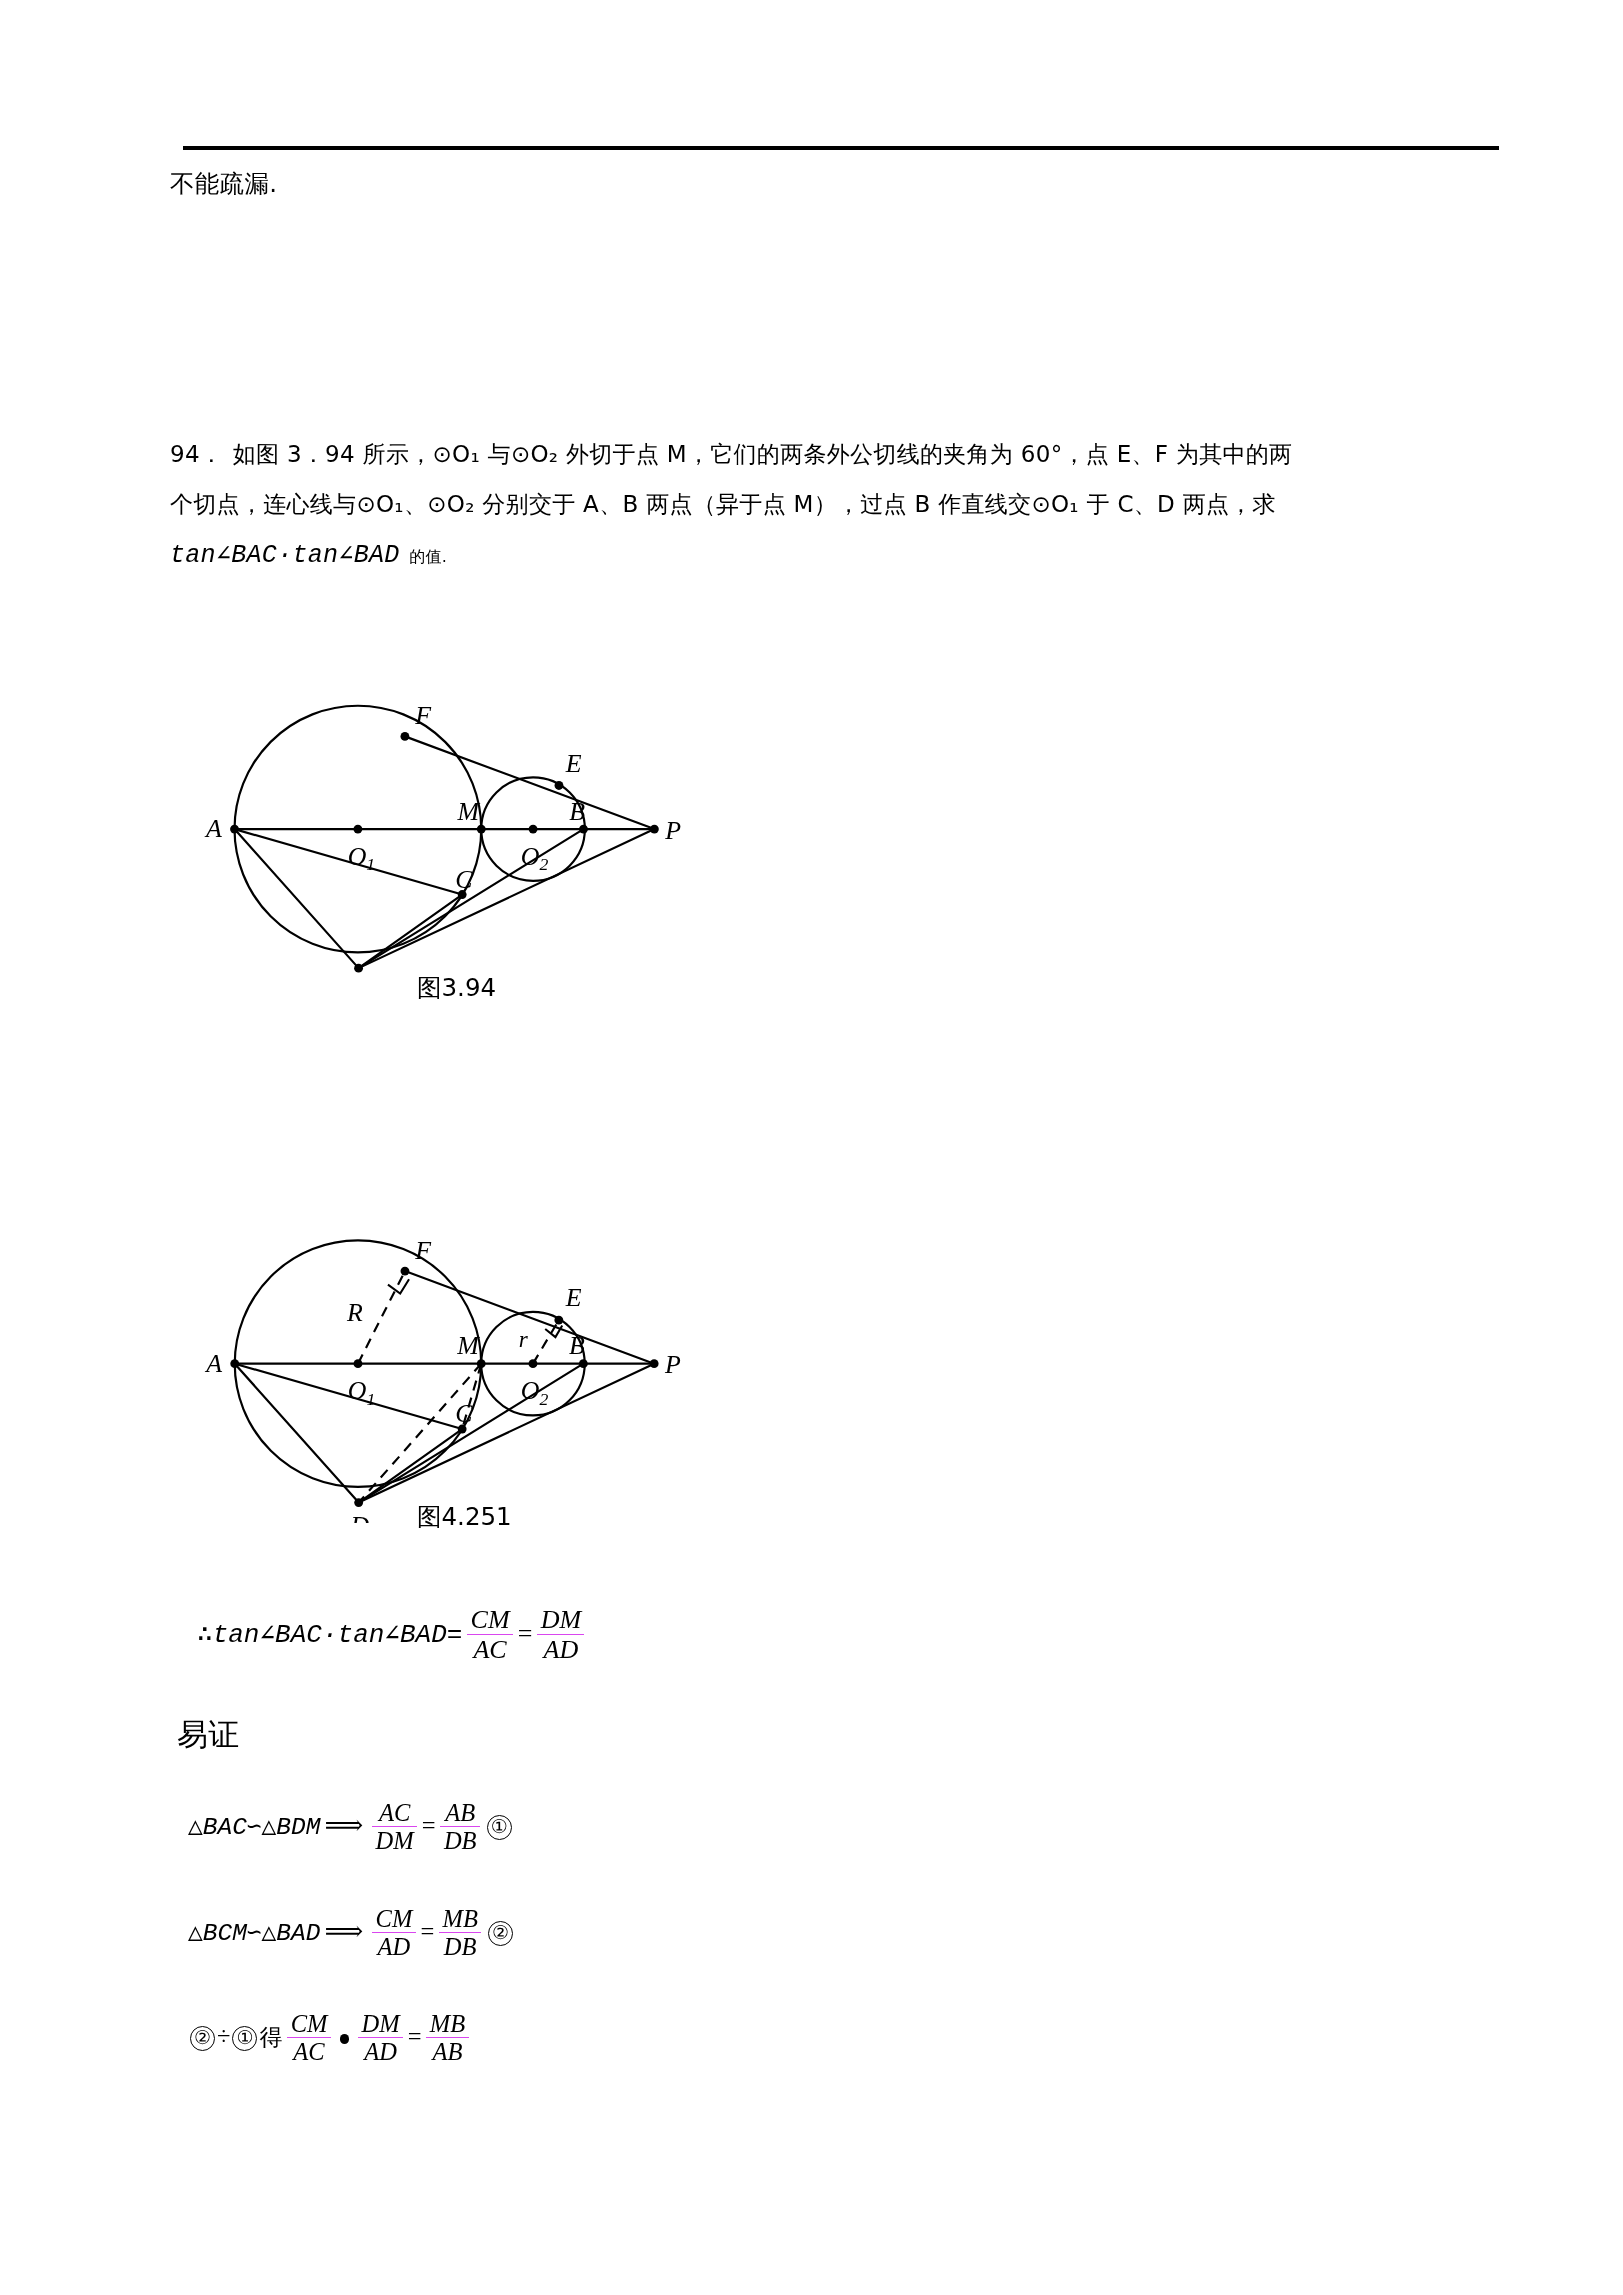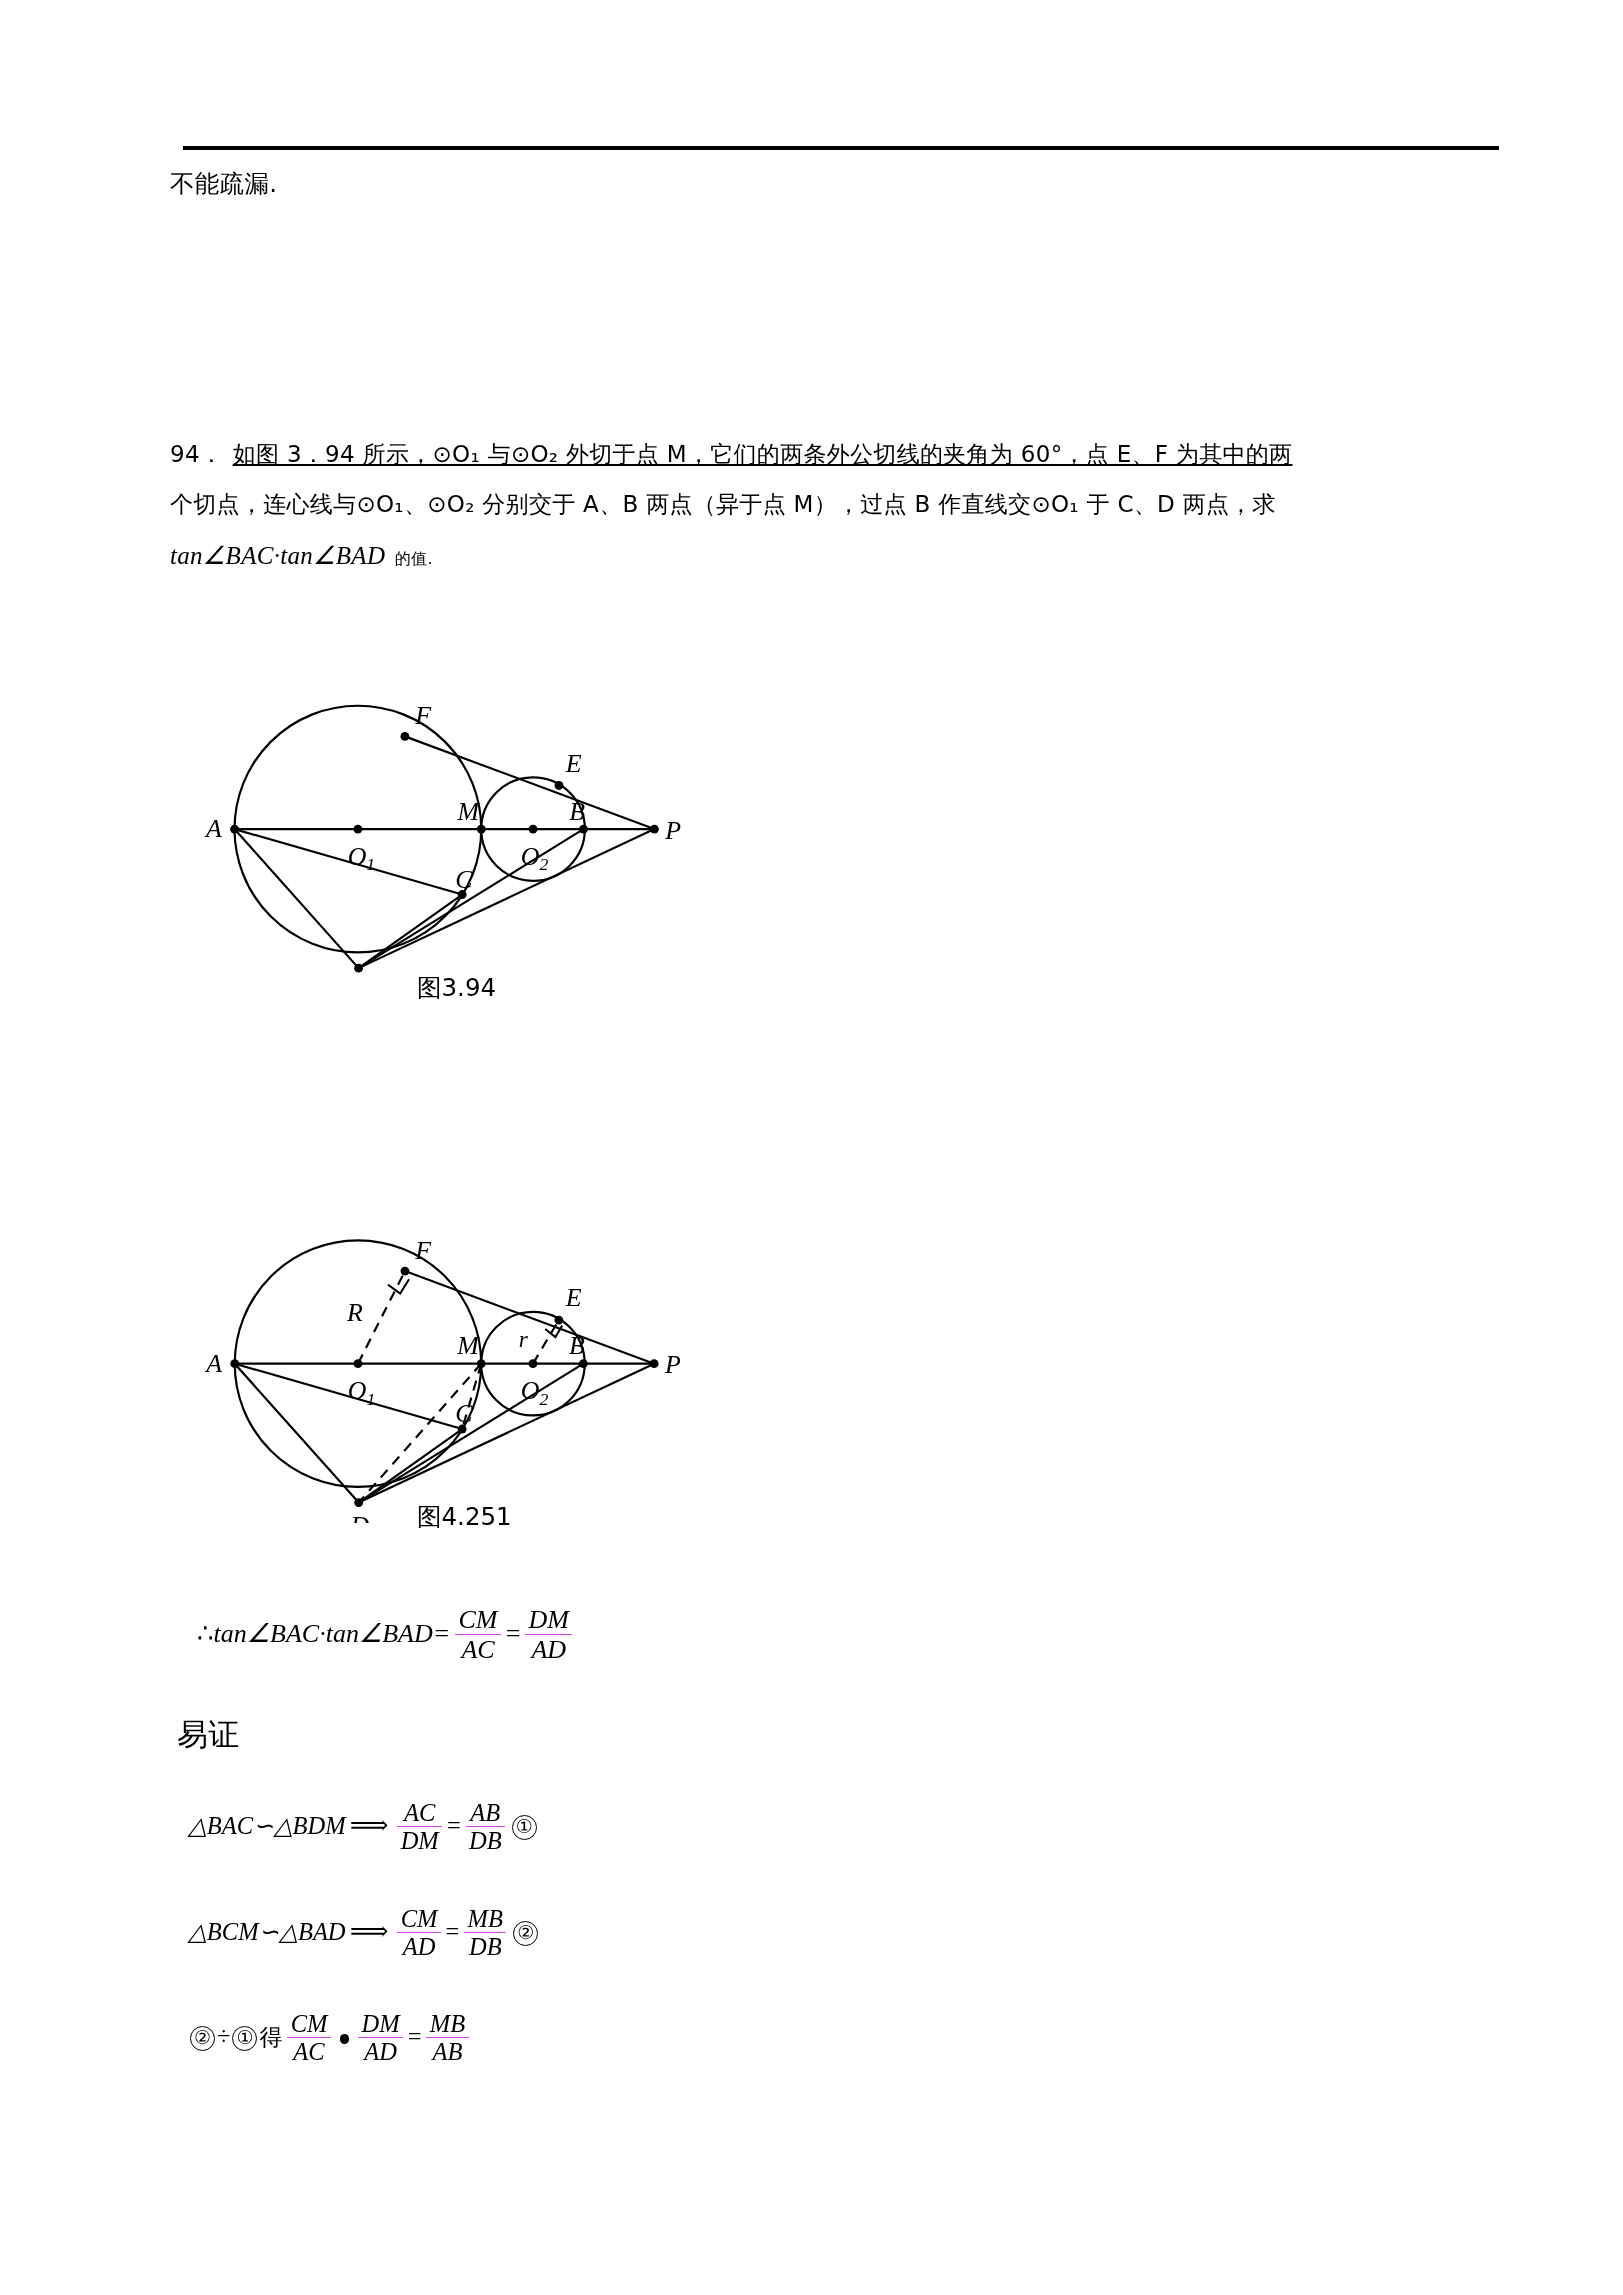--- a/index.html
+++ b/index.html
@@ -31,21 +31,21 @@
     background: #000;
   }
   .txt {
     position: absolute;
     font-size: 23px;
     line-height: 1.0;
     white-space: nowrap;
     letter-spacing: 0.3px;
   }
   .cn { font-family: "DejaVu Sans", "Liberation Sans", sans-serif; font-size: 16px; }
-  .mi { font-style: italic; font-family: Liberation Serif, serif; }
+  .mi { font-style: italic; font-family: Liberation Mono, monospace; }
   .prob-line { font-size: 23px; }
   .caption {
     position: absolute;
     font-size: 24.5px;
     white-space: nowrap;
   }
   .caption .cnchar { font-family: "DejaVu Sans", "Liberation Sans", sans-serif; }
 
   
   .frac {
@@ -95,21 +95,21 @@
 </head>
 <body>
 
 <div class="page">
 
   <div class="rule"></div>
 
   <div class="txt cn" style="left:140px; top:172px; font-size:24.5px;">不能疏漏.</div>
 
   <div class="txt cn prob-line" style="left:140px; top:443px;">
-    <span>94．</span><span style="padding-left:9.5px;text-decoration:underline;">如图 3．94 所示，⊙O₁ 与⊙O₂ 外切于点 M，它们的两条外公切线的夹角为 60°，点 E、F 为其中的两</span>
+    <span>94．</span><span style="padding-left:9.5px;">如图 3．94 所示，⊙O₁ 与⊙O₂ 外切于点 M，它们的两条外公切线的夹角为 60°，点 E、F 为其中的两</span>
   </div>
   <div class="txt cn prob-line" style="left:140px; top:493px;">个切点，连心线与⊙O₁、⊙O₂ 分别交于 A、B 两点（异于点 M），过点 B 作直线交⊙O₁ 于 C、D 两点，求</div>
   <div class="txt prob-line" style="left:140px; top:543px;">
     <span class="mi" style="font-size:25px;">tan∠BAC·tan∠BAD</span><span class="cn" style="padding-left:9.5px;">的值.</span>
   </div>
 
   <div class="figwrap" style="left:150px; top:668px;">
     <svg width="518" height="314" viewBox="0 0 760 460">
       <g fill="none" stroke="#000" stroke-width="3.2" stroke-linecap="round">
 

